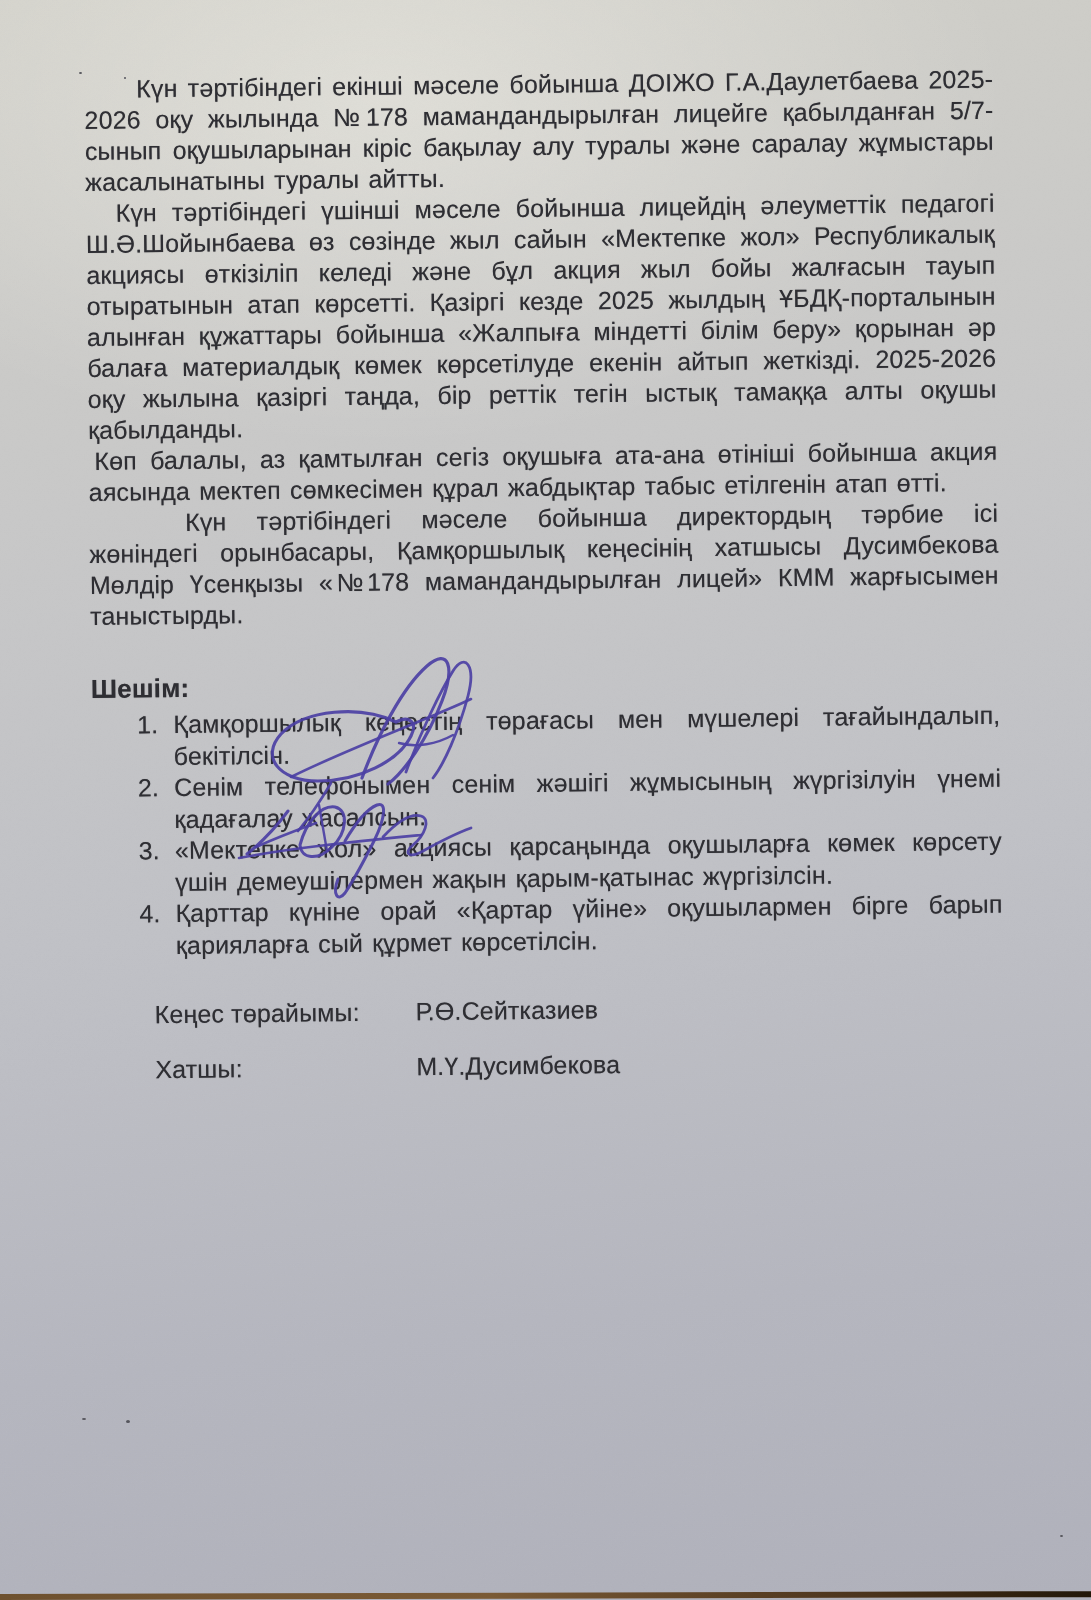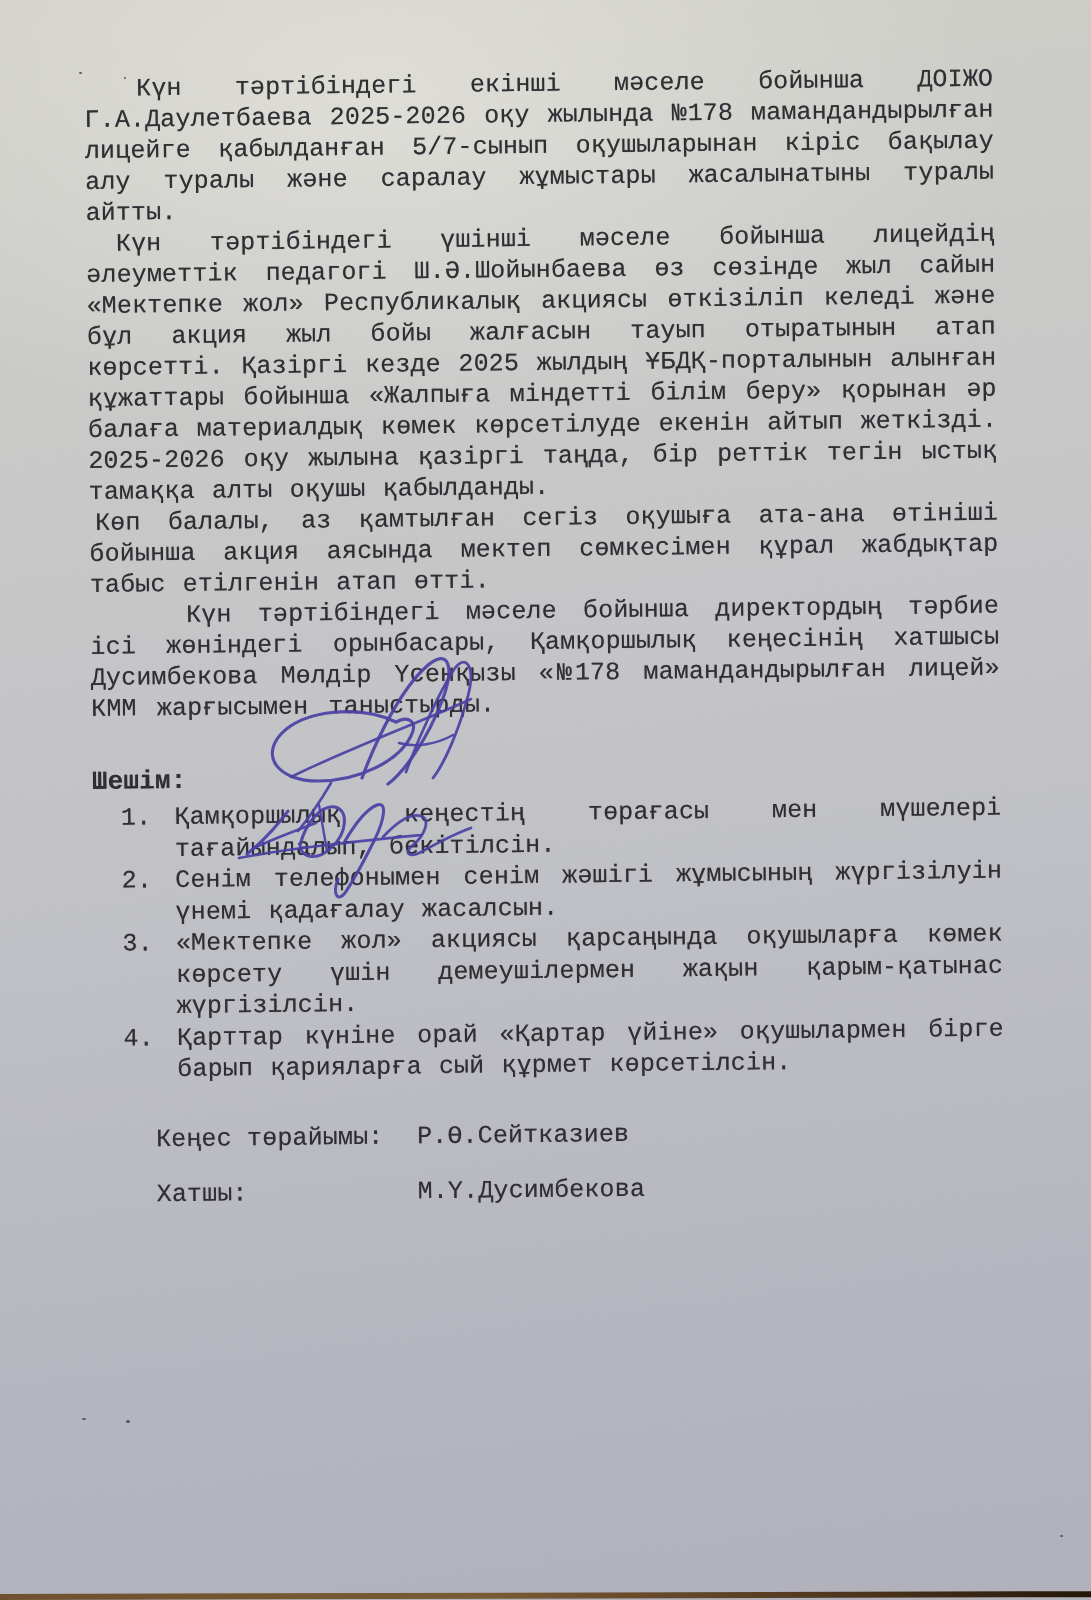--- a/index.html
+++ b/index.html
@@ -6,21 +6,21 @@
   body { background: #8a8a90; }
 
   .page {
     position: relative;
     width: 1091px;
     height: 1600px;
     overflow: hidden;
     background:
       radial-gradient(ellipse 900px 500px at 35% 6%, rgba(255,253,244,0.35), rgba(255,253,244,0) 70%),
       linear-gradient(173deg, #d0cfc8 0%, #c8c8c8 30%, #c0c1c6 55%, #b5b6bf 80%, #b0b1bb 100%);
-    font-family: Liberation Mono, monospace;
+    font-family: Liberation Sans, sans-serif;
     color: #2e2e33;
   }
 
   .grain {
     position: absolute;
     left: 0; top: 0;
     width: 1091px; height: 1600px;
     pointer-events: none;
     opacity: 0.55;
   }

